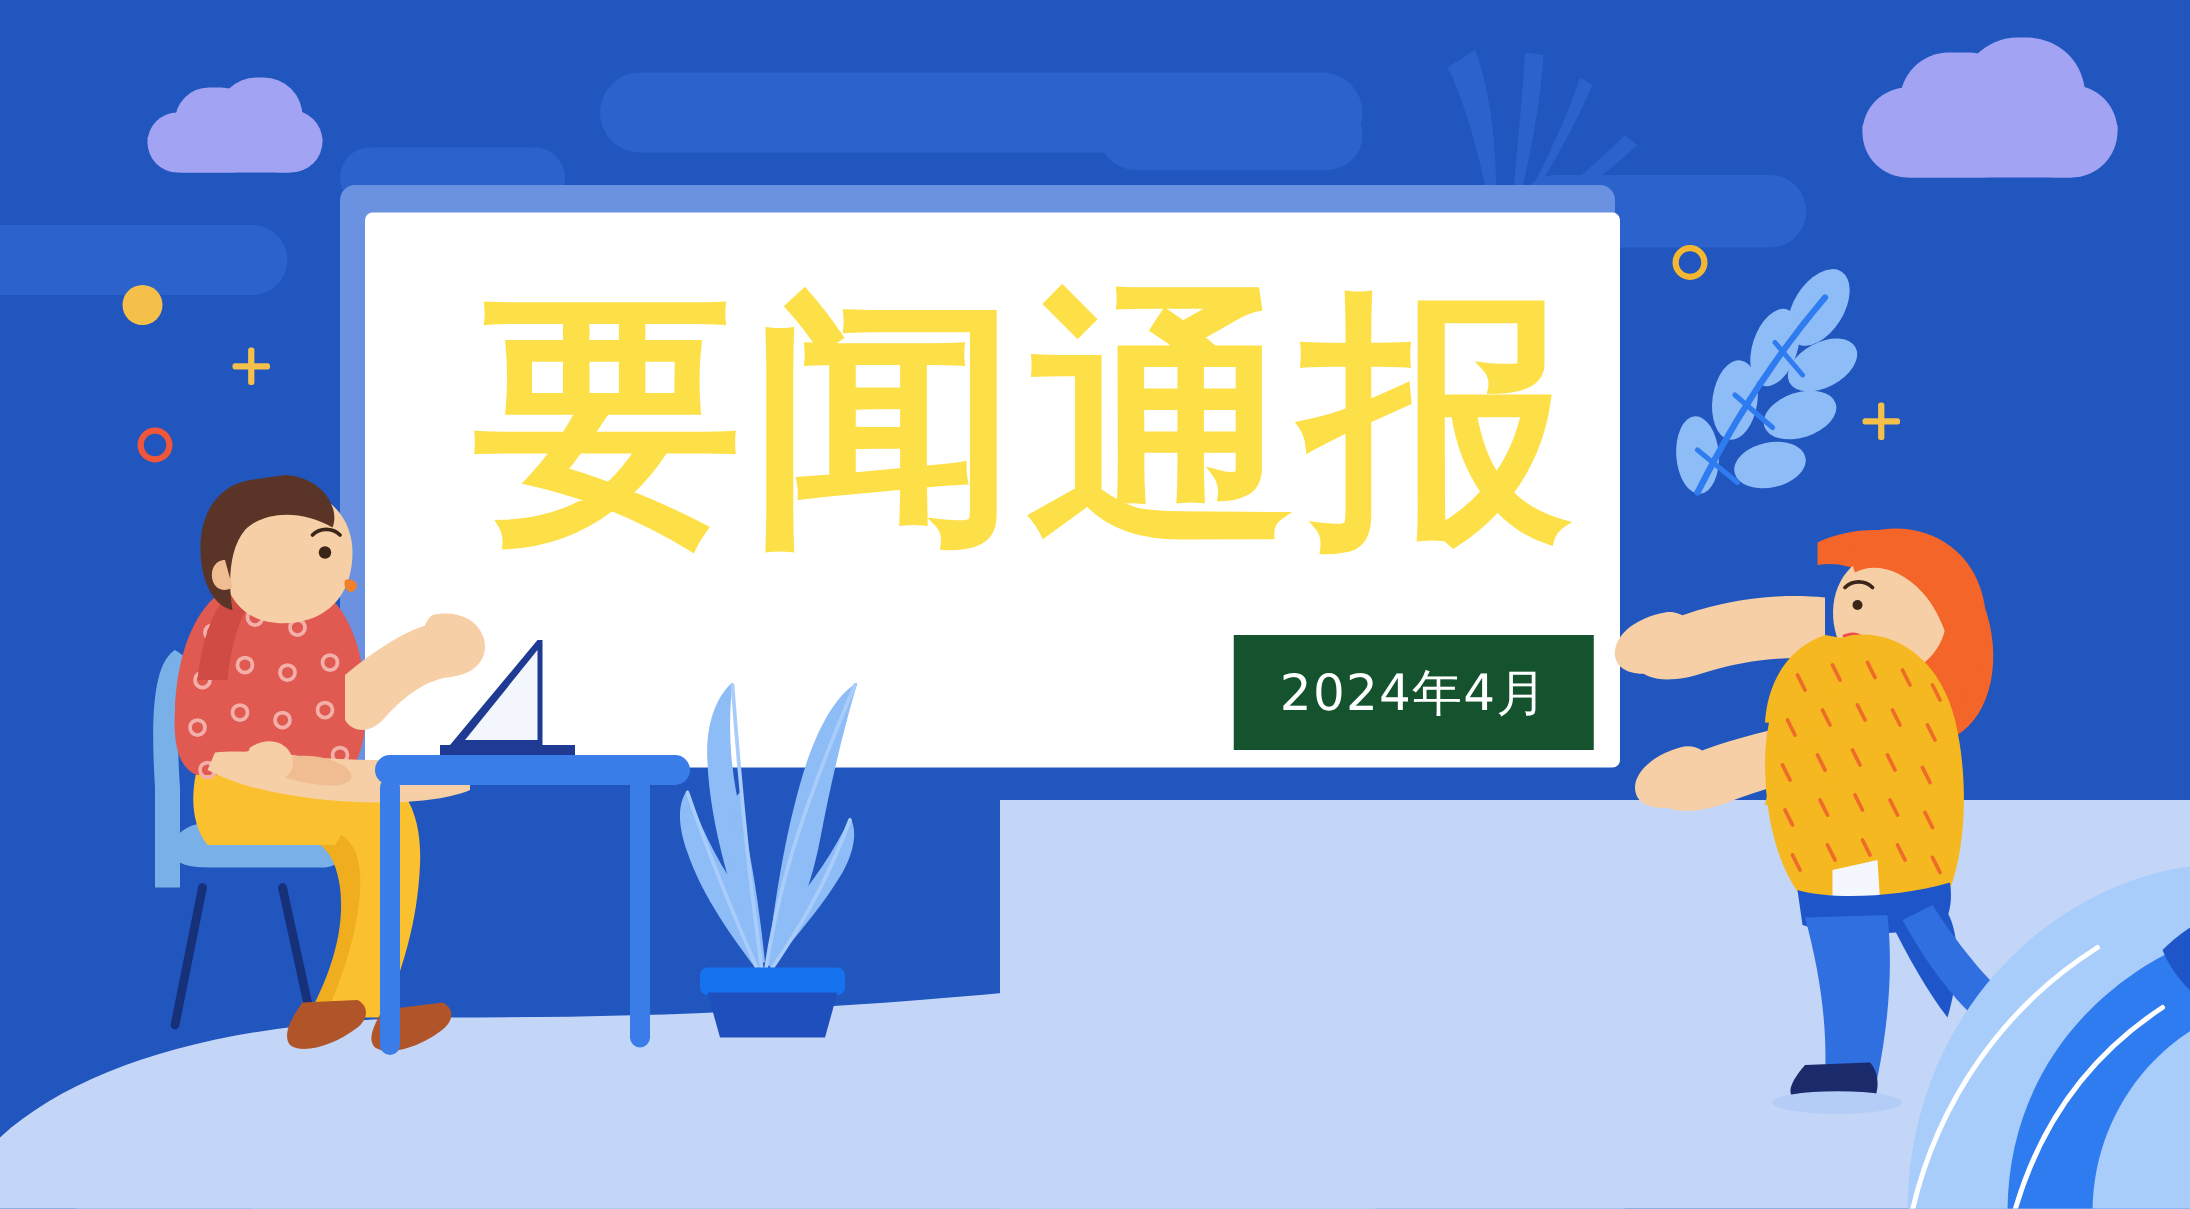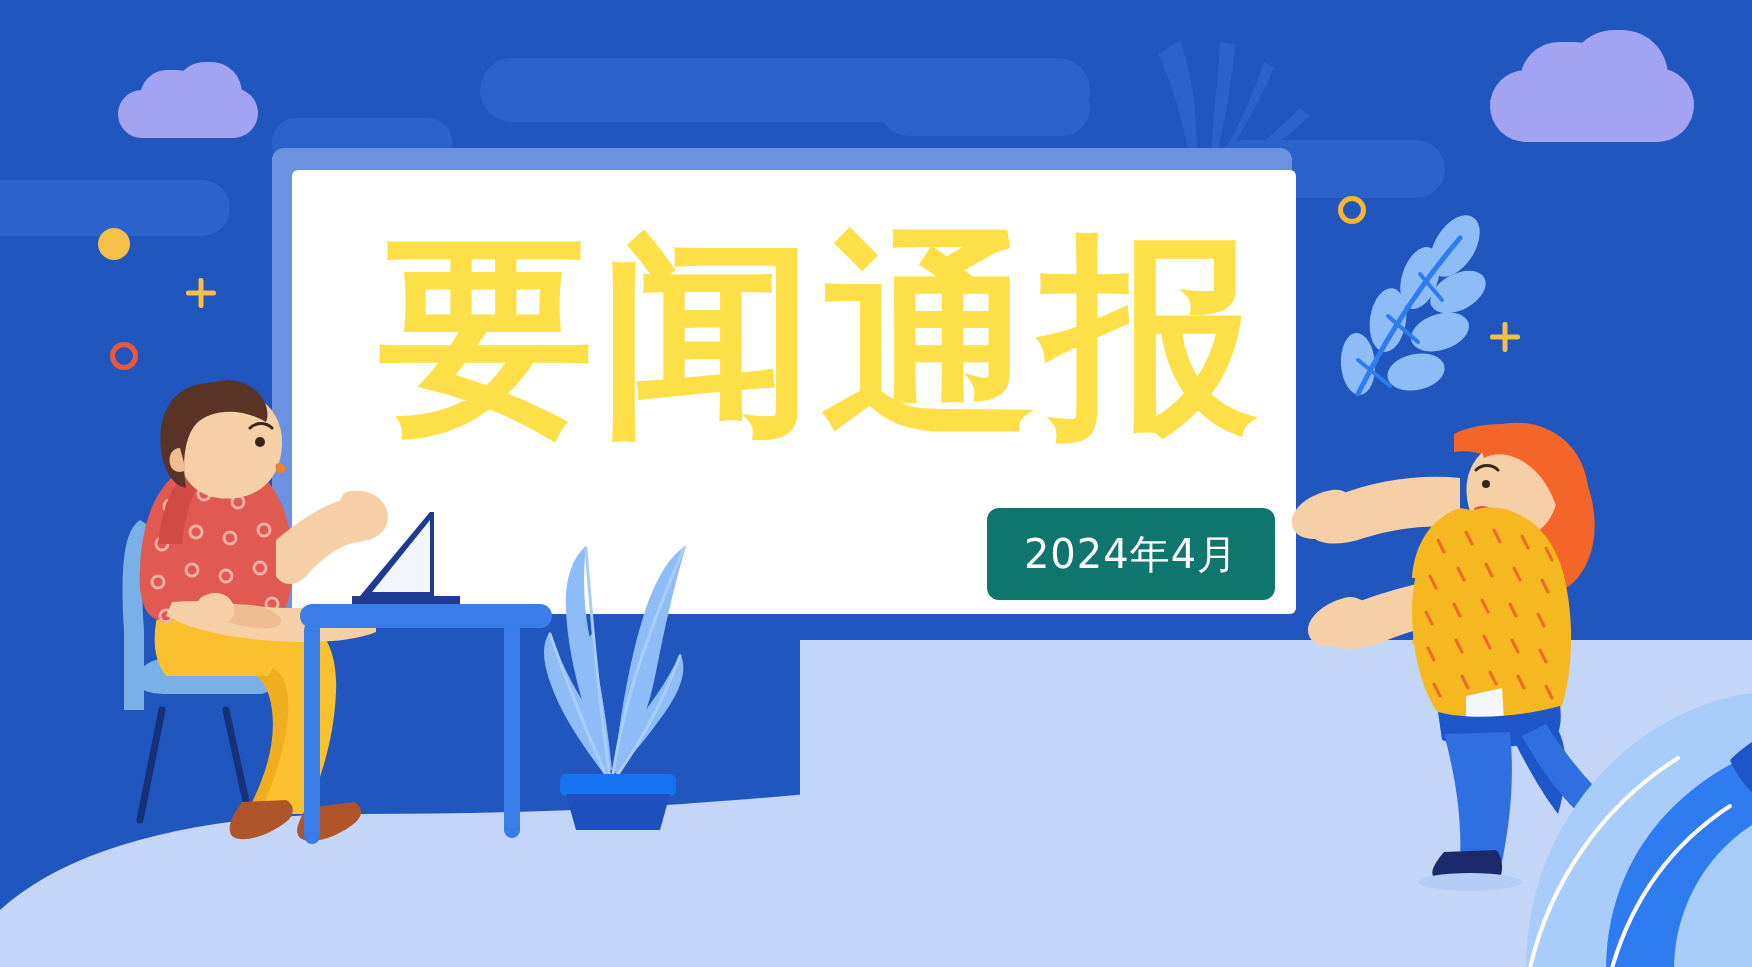--- a/index.html
+++ b/index.html
@@ -79,22 +79,22 @@
     white-space:nowrap;
     user-select:none;
     margin-left:27px;
   }
 
   
   #date-badge {
     position:absolute;
     left:987px; top:508px;
     width:288px; height:92px;
-    background:#0f766e;
-    border-radius:12px;
+    background:#14532d;
+    border-radius:0;
     display:flex; align-items:center; justify-content:center;
     color:#ffffff;
     font-size:40px;
     letter-spacing:1px;
     font-family:"DejaVu Sans","Liberation Sans",sans-serif;
   }
 
   svg { display:block; overflow:visible; }
   .abs { position:absolute; }
 </style>

